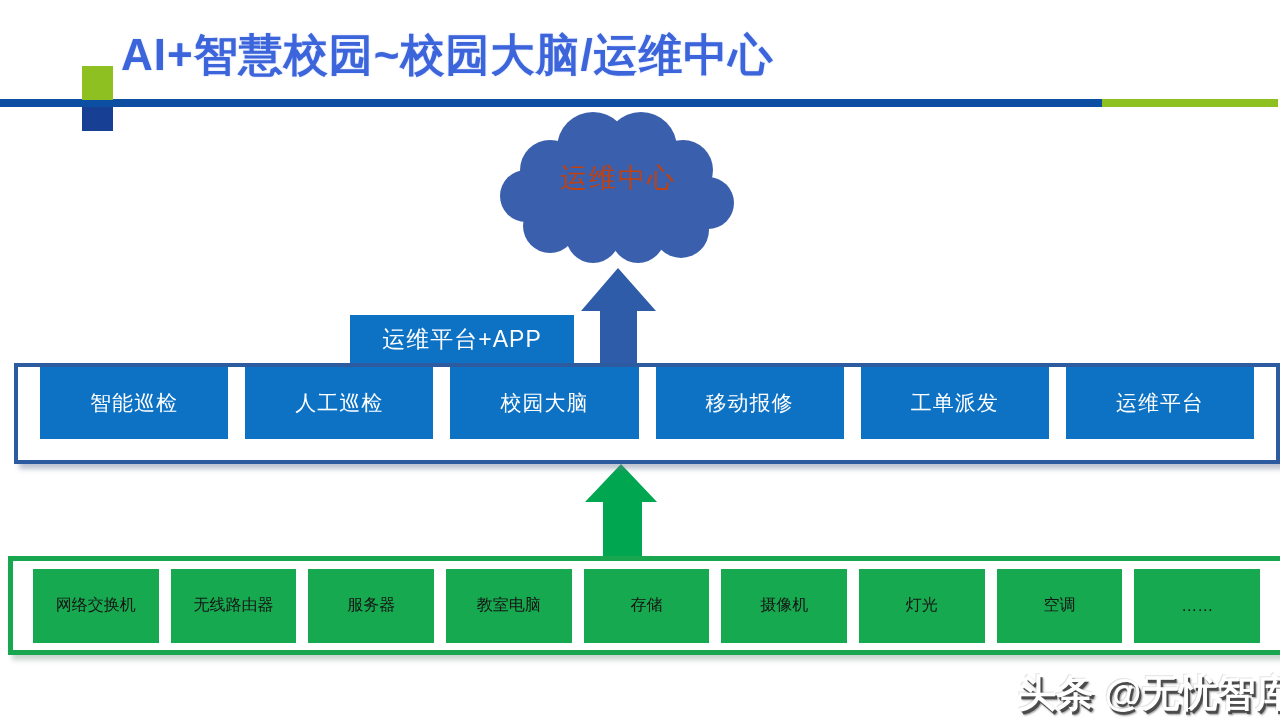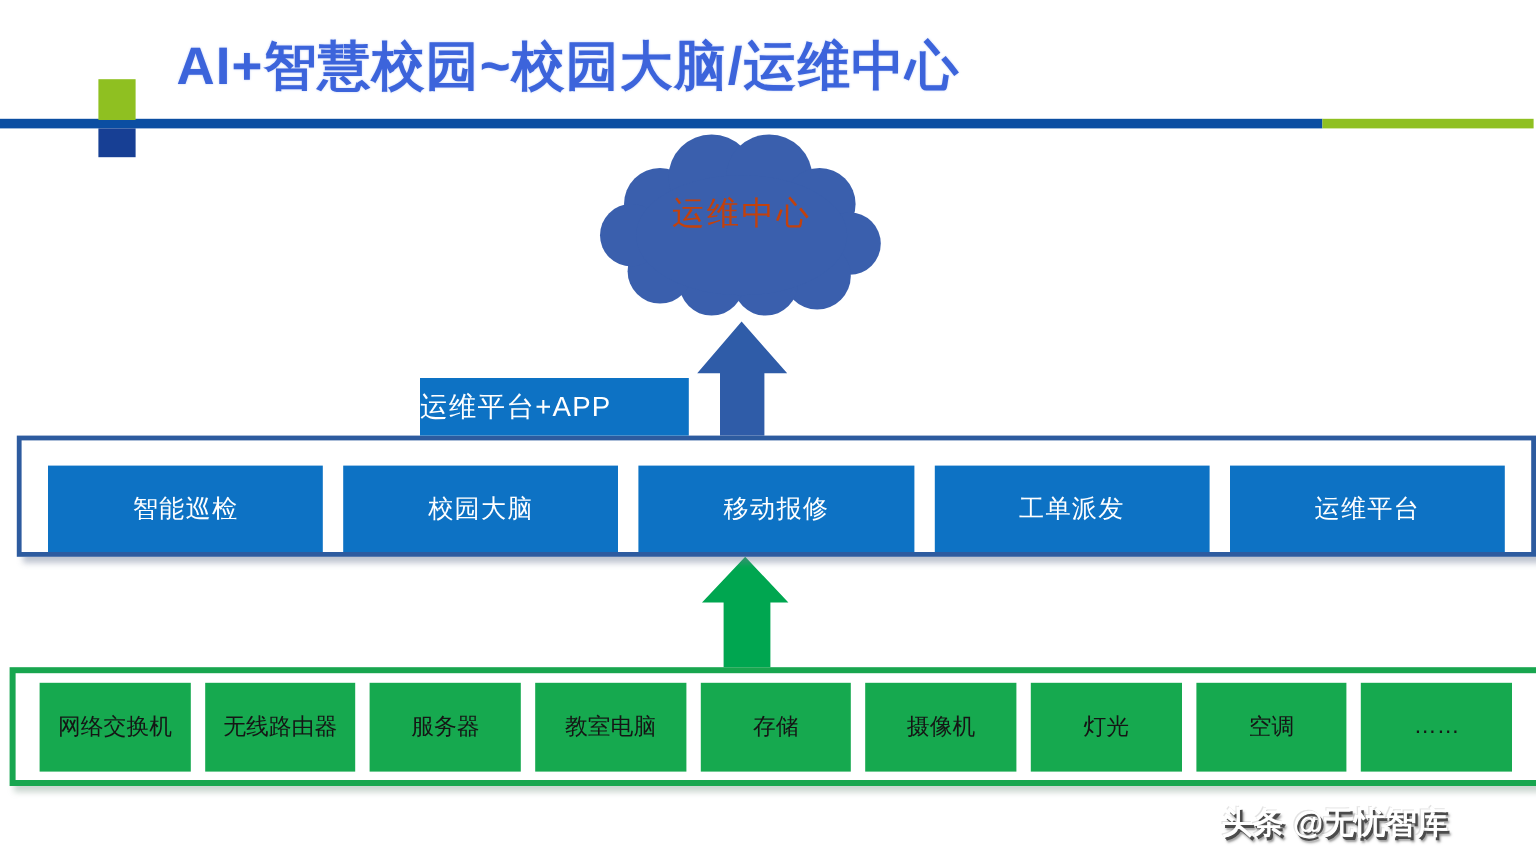--- a/index.html
+++ b/index.html
@@ -5,21 +5,21 @@
   html,body{margin:0;padding:0;}
   body{
     width:1280px;height:720px;position:relative;overflow:hidden;
     background:#ffffff;
     font-family:"Liberation Sans","DejaVu Sans",sans-serif;
   }
   
   .page-title{
     position:absolute;left:121px;top:26px;width:1000px;
     font-size:44px;font-weight:bold;color:#3c64db;letter-spacing:1px;
-    text-shadow:0 0 2px #c3d0f5;white-space:nowrap;margin-left:26px;
+    text-shadow:0 0 2px #c3d0f5;white-space:nowrap;
   }
   .deco-green-square{position:absolute;left:82px;top:66px;width:31px;height:34px;background:#8fc021;z-index:3;}
   .deco-navy-square{position:absolute;left:82px;top:107px;width:31px;height:24px;background:#173f94;z-index:3;}
   .deco-line-navy{position:absolute;left:0;top:99px;width:1102px;height:8px;background:#0b4ea2;z-index:2;}
   .deco-line-green{position:absolute;left:1102px;top:99px;width:176px;height:8px;background:#8fc021;z-index:2;}
 
   
   .cloud-wrap{position:absolute;left:498px;top:108px;width:240px;height:156px;}
   .cloud-wrap svg{position:absolute;left:0;top:0;}
   .cloud-label{
@@ -28,55 +28,55 @@
   }
 
   
   .arrow-blue{position:absolute;left:575px;top:266px;}
   .arrow-green{position:absolute;left:582px;top:463px;}
 
   
   .platform-box{
     position:absolute;left:350px;top:315px;width:224px;height:48px;
     background:#0d72c4;color:#ffffff;font-size:23px;letter-spacing:1px;
-    display:flex;align-items:center;justify-content:flex-start;z-index:4;
+    display:flex;align-items:center;justify-content:center;z-index:4;
   }
 
   
   .blue-container{
     position:absolute;left:14px;top:363px;width:1214px;height:93px;
     background:#ffffff;border:4px solid #2d5b9f;
     box-shadow:5px 5px 5px rgba(110,125,150,0.45);
-    display:flex;align-items:flex-end;justify-content:space-evenly;
+    display:flex;align-items:flex-start;justify-content:space-evenly;
     gap:17px;padding:0 22px;z-index:2;
   }
   .blue-box{
     flex:1 1 0;height:72px;background:#0d72c4;color:#ffffff;
     font-size:21px;letter-spacing:1px;white-space:nowrap;
     display:flex;align-items:center;justify-content:center;
   }
 
   
   .green-container{
     position:absolute;left:8px;top:556px;width:1227px;height:89px;
     background:#ffffff;border:5px solid #18a64f;
     box-shadow:4px 5px 5px rgba(120,150,135,0.4);
     display:flex;align-items:center;justify-content:space-evenly;
     gap:12px;padding:0 20px;z-index:2;
   }
   .green-box{
     flex:1 1 0;height:74px;background:#16a94f;color:#151515;
-    font-size:19px;white-space:nowrap;
+    font-size:16px;white-space:nowrap;
     display:flex;align-items:center;justify-content:center;
   }
 
   
   .watermark{
     position:absolute;left:1018px;top:668px;width:250px;
-    font-size:26px;font-weight:bold;color:#ffffff;white-space:nowrap;
+    font-size:38px;font-weight:bold;color:#ffffff;white-space:nowrap;
     text-shadow:2px 3px 0 #4b4b4b, 3px 4px 2px rgba(60,60,60,0.55), -1px -1px 0 rgba(200,200,200,0.5);
   }
 </style>
 </head>
 <body>
 
 <div class="page-title">AI+智慧校园~校园大脑/运维中心</div>
 <div class="deco-green-square"></div>
 <div class="deco-line-navy"></div>
 <div class="deco-line-green"></div>
@@ -104,20 +104,21 @@
 <svg class="arrow-blue" width="85" height="99" viewBox="0 0 85 99">
   <polygon points="43,2 6,45 25,45 25,99 62,99 62,45 81,45" fill="#2f5ca8"></polygon>
 </svg>
 
 <div class="platform-box">
   <span>运维平台+APP</span>
 </div>
 
 <div class="blue-container">
   <div class="blue-box">智能巡检</div>
+  <div class="blue-box">人工巡检</div>
   <div class="blue-box">校园大脑</div>
   <div class="blue-box">移动报修</div>
   <div class="blue-box">工单派发</div>
   <div class="blue-box">运维平台</div>
 </div>
 
 <svg class="arrow-green" width="78" height="94" viewBox="0 0 78 94">
   <polygon points="39,1 3,39 21,39 21,94 60,94 60,39 75,39" fill="#00a650"></polygon>
 </svg>
 

